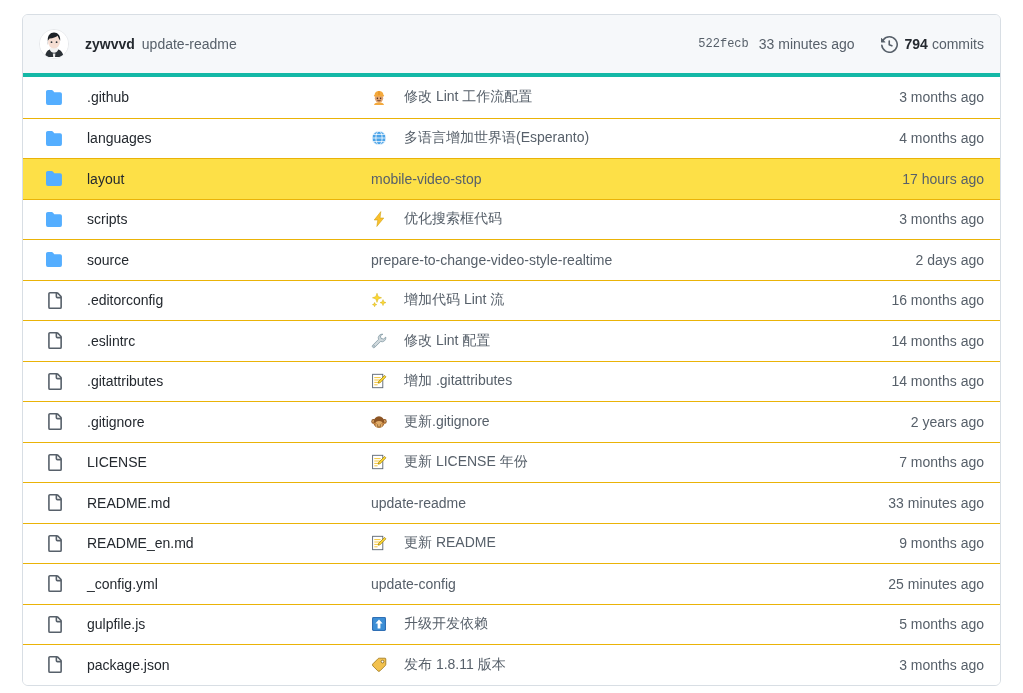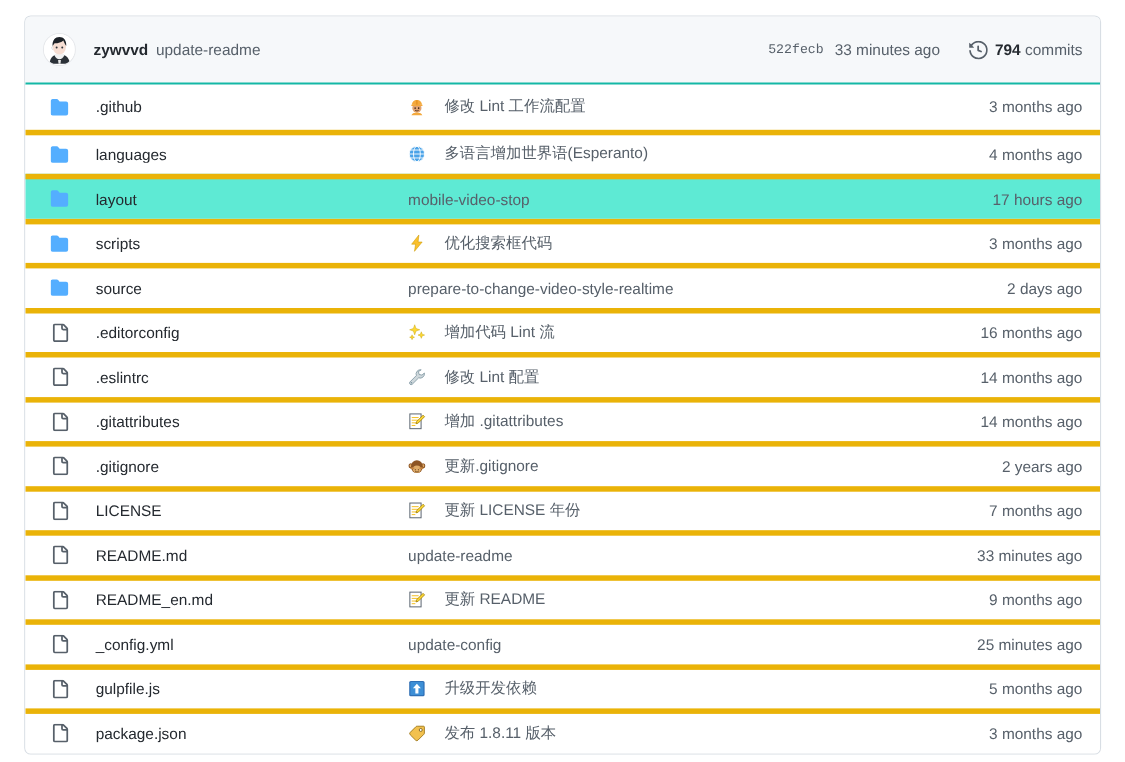--- a/index.html
+++ b/index.html
@@ -29,21 +29,21 @@
   }
 
   
   .latest-commit {
     display: flex;
     align-items: center;
     background: #f6f8fa;
     height: 62px;
     padding: 0 16px;
     box-sizing: border-box;
-    border-bottom: 2px solid #14b8a6;
+    border-bottom: 4px solid #14b8a6;
   }
   .avatar {
     width: 28px;
     height: 28px;
     border-radius: 50%;
     flex: 0 0 28px;
     background: #ffffff;
     border: 1px solid #e6e8eb;
     position: relative;
     overflow: hidden;
@@ -101,25 +101,25 @@
     margin-left: 4px;
   }
 
   
   .row {
     display: flex;
     align-items: center;
     height: 40.5px;
     padding: 0 16px;
     box-sizing: border-box;
-    border-top: 5px solid #eab308;
+    border-top: 1px solid #eab308;
     background: #ffffff;
   }
   .row:first-of-type { border-top: none; }
-  .row.hovered { background: #5eead4; }
+  .row.hovered { background: #fde047; }
 
   .cell-icon {
     flex: 0 0 30px;
     display: flex;
     align-items: center;
     justify-content: flex-start;
     padding-left: 7px;
     box-sizing: border-box;
   }
   .cell-icon svg { display: block; }

